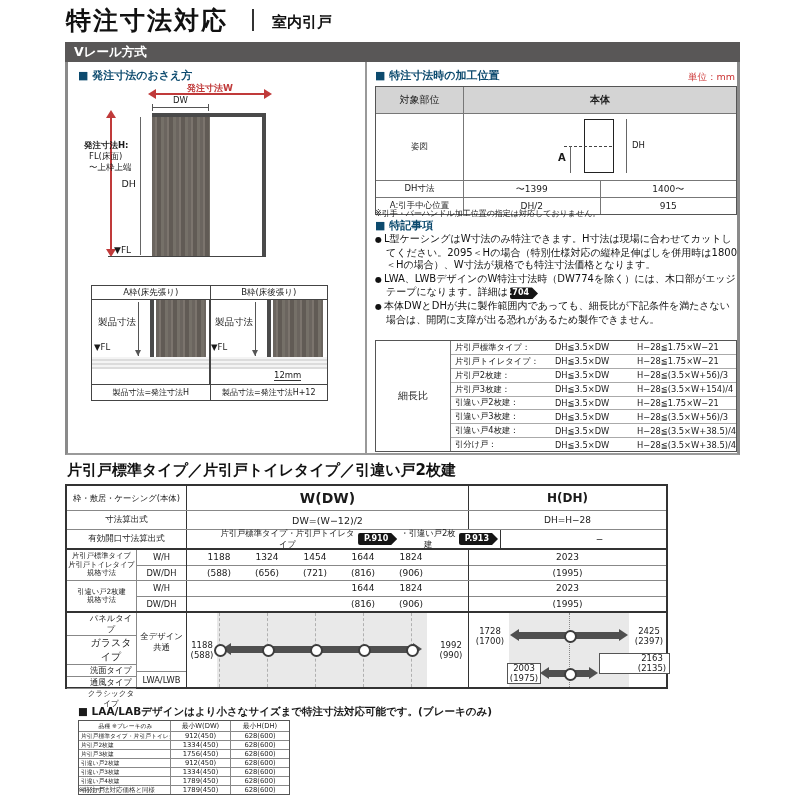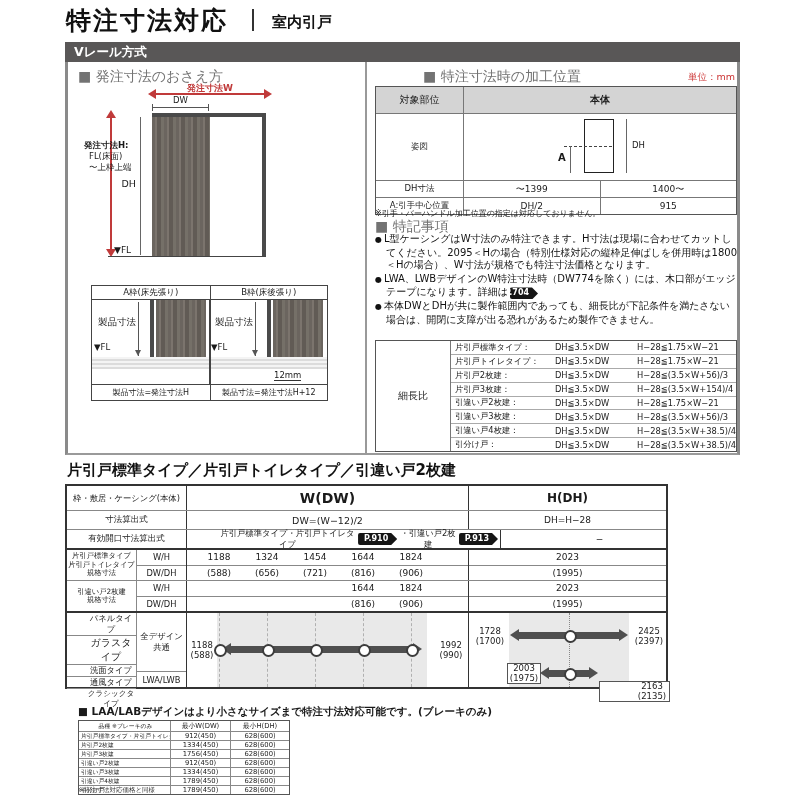--- a/index.html
+++ b/index.html
@@ -12,21 +12,21 @@
   .title-div{left:252px;top:9px;width:2px;height:22px;background:#333;}
   .page-sub{left:272px;top:13px;font-size:15px;font-weight:bold;color:#111;}
 
   
   .rail-bar{left:65px;top:42px;width:675px;height:20px;background:#595757;color:#fff;
     font-size:12.5px;font-weight:bold;line-height:20px;padding-left:9px;box-sizing:border-box;}
 
   
   .main-box{left:65px;top:62px;width:675px;height:393px;box-sizing:border-box;
     border-left:3px solid #8a8a8a;border-right:3px solid #8a8a8a;border-bottom:2px solid #9a9a9a;background:#fff;}
-  .sec-head{font-size:14px;font-weight:normal;color:#737373;}
+  .sec-head{font-size:11px;font-weight:bold;color:#0c4a6e;}
 
   
   .red-harrow{position:absolute;height:2px;background:#c03a3a;}
   .red-harrow::before{content:"";position:absolute;left:-2px;top:-4px;border:5px solid transparent;border-left:0;border-right:8px solid #c03a3a;}
   .red-harrow::after{content:"";position:absolute;right:-2px;top:-4px;border:5px solid transparent;border-right:0;border-left:8px solid #c03a3a;}
   .red-varrow{position:absolute;width:2px;background:#c03a3a;}
   .red-varrow::before{content:"";position:absolute;top:-2px;left:-4px;border:5px solid transparent;border-top:0;border-bottom:8px solid #c03a3a;}
   .red-varrow::after{content:"";position:absolute;bottom:-2px;left:-4px;border:5px solid transparent;border-bottom:0;border-top:8px solid #c03a3a;}
   .wood{background:repeating-linear-gradient(90deg,#6b655f 0 3px,#7b746d 3px 5px,#615b55 5px 9px,#757068 9px 12px);}
   .dimline-v{position:absolute;width:1px;background:#666;}
@@ -178,21 +178,21 @@
         <div class="abs" style="left:182px;top:70px;font-size:8.5px;border-bottom:1px solid #333;line-height:10px;">12mm</div>
       </div>
       <div class="frames-cap">
         <div>製品寸法=発注寸法H</div>
         <div>製品寸法=発注寸法H+12</div>
       </div>
     </div>
 
     <div class="abs right-panel">
 
-      <div class="abs sec-head" style="left:8px;top:6px;margin-left:48px;">■ 特注寸法時の加工位置</div>
+      <div class="abs sec-head" style="left:8px;top:6px;">■ 特注寸法時の加工位置</div>
       <div class="abs unit" style="right:8px;top:9px;">単位：mm</div>
 
       <div class="abs ptable">
         <div class="prow" style="height:26px;">
           <div class="pcell pc1 phead">対象部位</div>
           <div class="pcell phead" style="flex:1;font-weight:bold;">本体</div>
         </div>
         <div class="prow" style="height:66px;">
           <div class="pcell pc1">姿図</div>
           <div class="pcell" style="flex:1;position:relative;">
@@ -405,21 +405,21 @@
         <div class="rlabel" style="left:162px;top:14px;width:36px;">
           <span style="display:block;">2425</span>
           <span style="display:block;">(2397)</span>
         </div>
         <div class="rlabel boxed" style="left:38px;top:50px;width:30px;">
           <span style="display:block;">2003</span>
           <span style="display:block;">(1975)</span>
         </div>
         <div class="range-arrow" style="left:80px;top:57px;width:40px;"></div>
         <div class="range-dot" style="left:95px;top:55px;"></div>
-        <div class="rlabel boxed" style="left:130px;top:68px;width:32px;padding-left:36px;">
+        <div class="rlabel boxed" style="left:130px;top:40px;width:32px;padding-left:36px;">
           <span style="display:block;">2163</span>
           <span style="display:block;">(2135)</span>
         </div>
       </div>
     </div>
   </div>
 
   <div class="abs laa-head">■ LAA/LABデザインはより小さなサイズまで特注寸法対応可能です。(ブレーキのみ)</div>
   <div class="abs laatable">
     <div class="larow" style="height:10px;">

